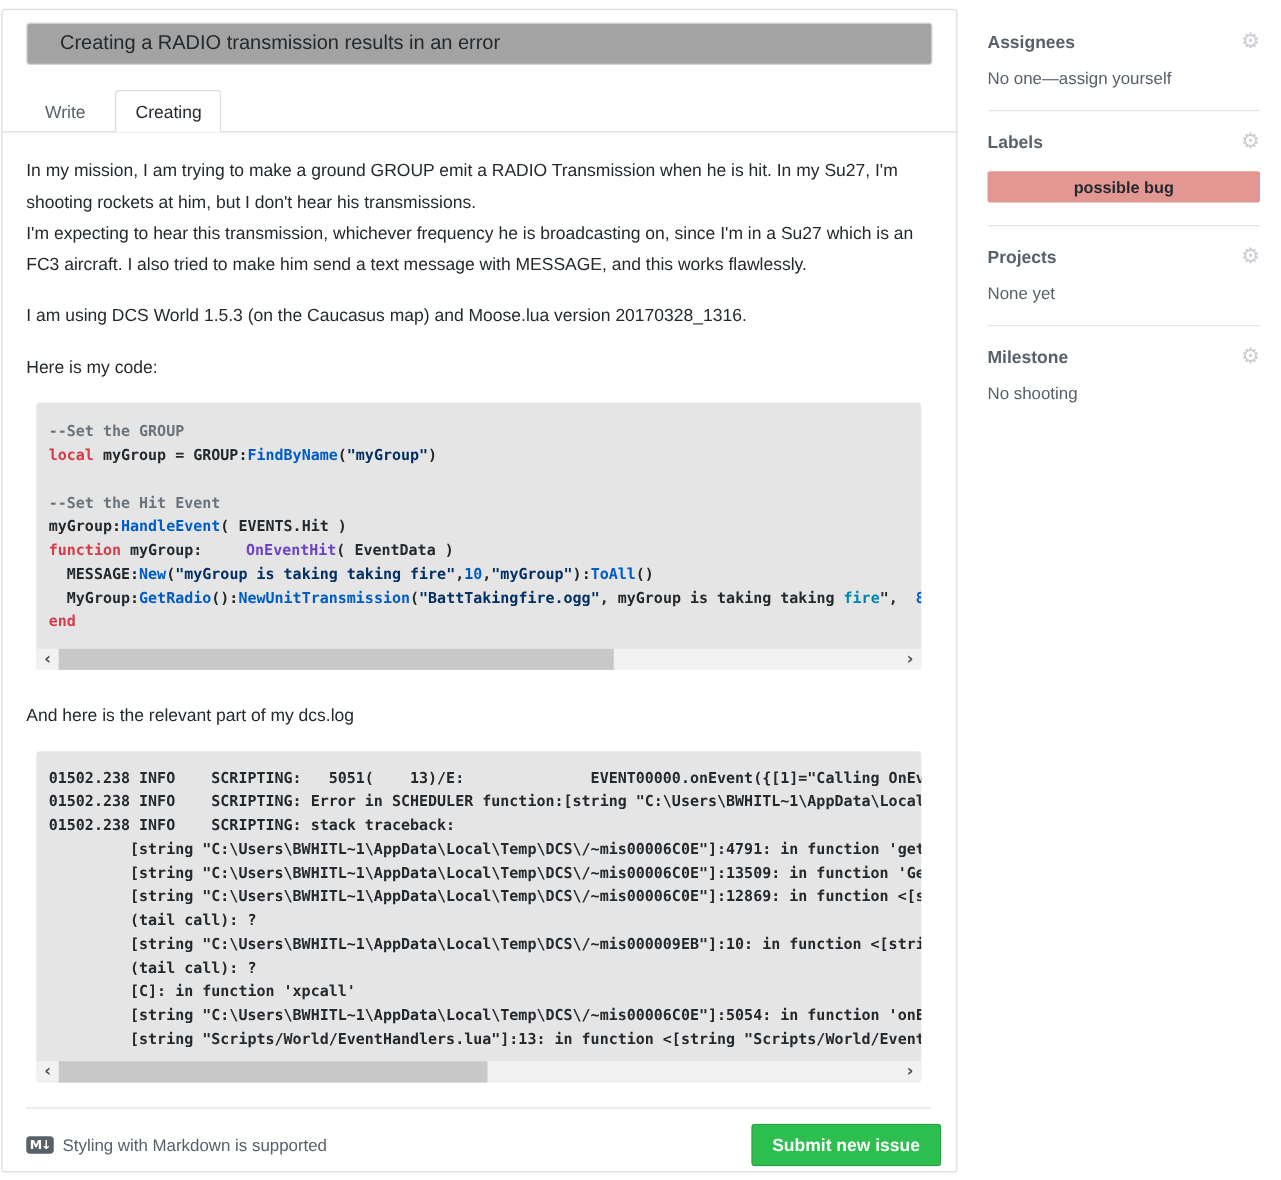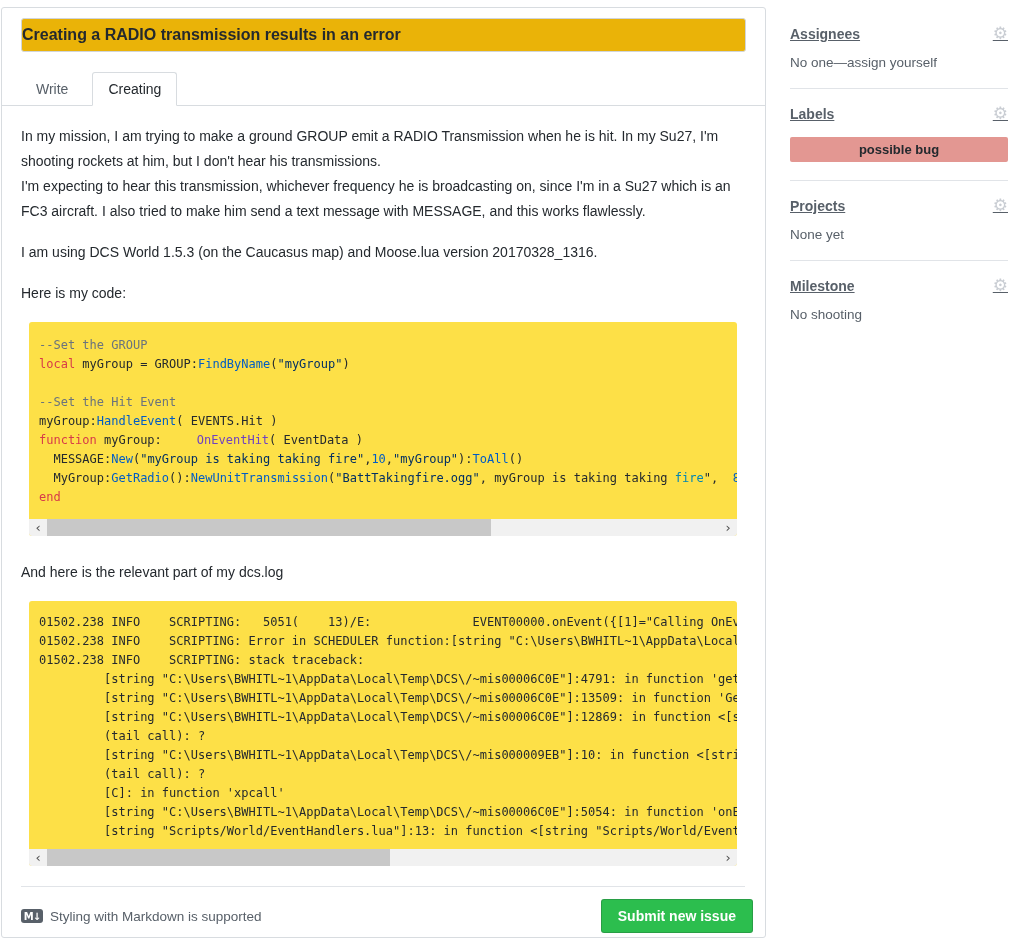--- a/index.html
+++ b/index.html
@@ -10,40 +10,39 @@
   }
   .layout { display:flex; align-items:flex-start; padding:7px 0 0 1px; }
 
   
   .card {
     width:765px; height:931px; background:#fff;
     border:1px solid #d8dce0; border-radius:3px; overflow:hidden;
   }
   .card-header { padding:10px 19px 0 19px; }
   .title-input {
-    width:100%; height:34px; padding:6px 0;
-    border:1px solid #d1d5da; border-radius:3px; background:#eab308;
+    width:100%; height:34px; padding:6px 26px;
+    border:1px solid #d1d5da; border-radius:3px; background:#a3a3a3;
     font-family:"Liberation Sans", sans-serif; font-size:16px; color:#24292e;
     outline:none;
-    font-weight:bold;
   }
   .tabs { display:flex; align-items:flex-end; margin-top:18px; padding-left:19px;
           border-bottom:1px solid #d8dce0; height:36px; }
   .tab { padding:8px 15px; font-size:14px; color:#586069; cursor:pointer;text-align:right; }
   .tab.active {
     color:#24292e; background:#fff; border:1px solid #d8dce0; border-bottom:1px solid #fff;
     border-radius:3px 3px 0 0; margin-bottom:-1px; margin-left:9px;
   }
 
   
   .preview-body { padding:18px 19px 0 19px; font-size:14px; line-height:25px; }
   .preview-body p { margin:0 0 16px 0; }
   .codeblock {
-    background:#fde047; border-radius:3px; margin:14px 9px 0 8px;
-    font-family:"DejaVu Sans Mono","Liberation Mono",monospace; font-size:12px;
+    background:#e5e5e5; border-radius:3px; margin:14px 9px 0 8px;
+    font-family:"DejaVu Sans Mono","Liberation Mono",monospace; font-size:12px;font-weight:bold;
   }
   .code-lines { padding:14px 4px 12px 10px; line-height:19px; white-space:pre; overflow:hidden; }
   .log-lines  { padding:12px 4px 8px 10px;  line-height:19px; white-space:pre; overflow:hidden; color:#24292e; }
 
   .tok-p { color:#24292e; }
   .tok-c { color:#6a737d; }
   .tok-k { color:#d73a49; }
   .tok-f { color:#005cc5; }
   .tok-e { color:#6f42c1;margin-left:35px; }
   .tok-s { color:#032f62; }
@@ -76,22 +75,22 @@
   .submit-btn {
     background:#2cbe4e; color:#fff; font-weight:bold; font-size:14px;
     border:1px solid rgba(27,31,35,0.2); border-radius:3px;
     padding:8px 16px; cursor:pointer; font-family:"Liberation Sans", sans-serif;
   }
 
   
   .sidebar { width:218px; margin-left:24px; padding-top:10px; }
   .side-section { padding:8px 0 18px 0; }
   .side-section + .side-section { border-top:1px solid #e1e4e8; padding-top:16px; }
-  .side-head { display:flex; align-items:flex-end; justify-content:space-between;
-               font-size:14px; font-weight:600; color:#586069;text-decoration:underline; }
+  .side-head { display:flex; align-items:flex-start; justify-content:space-between;
+               font-size:14px; font-weight:600; color:#586069; }
   .gear { color:#c9cdd3; font-size:17px; line-height:1; cursor:pointer;
           font-family:"DejaVu Sans", sans-serif; font-weight:normal; }
   .side-body { margin-top:13px; font-size:13.5px; color:#586069; }
   .side-body .linkish { cursor:pointer; }
   .label-chip {
     margin-top:15px; background:#e39792; color:#24292e;
     font-size:13px; font-weight:600; padding:5px 10px; border-radius:2px; cursor:pointer;text-align:center;
   }
 </style>
 </head>

